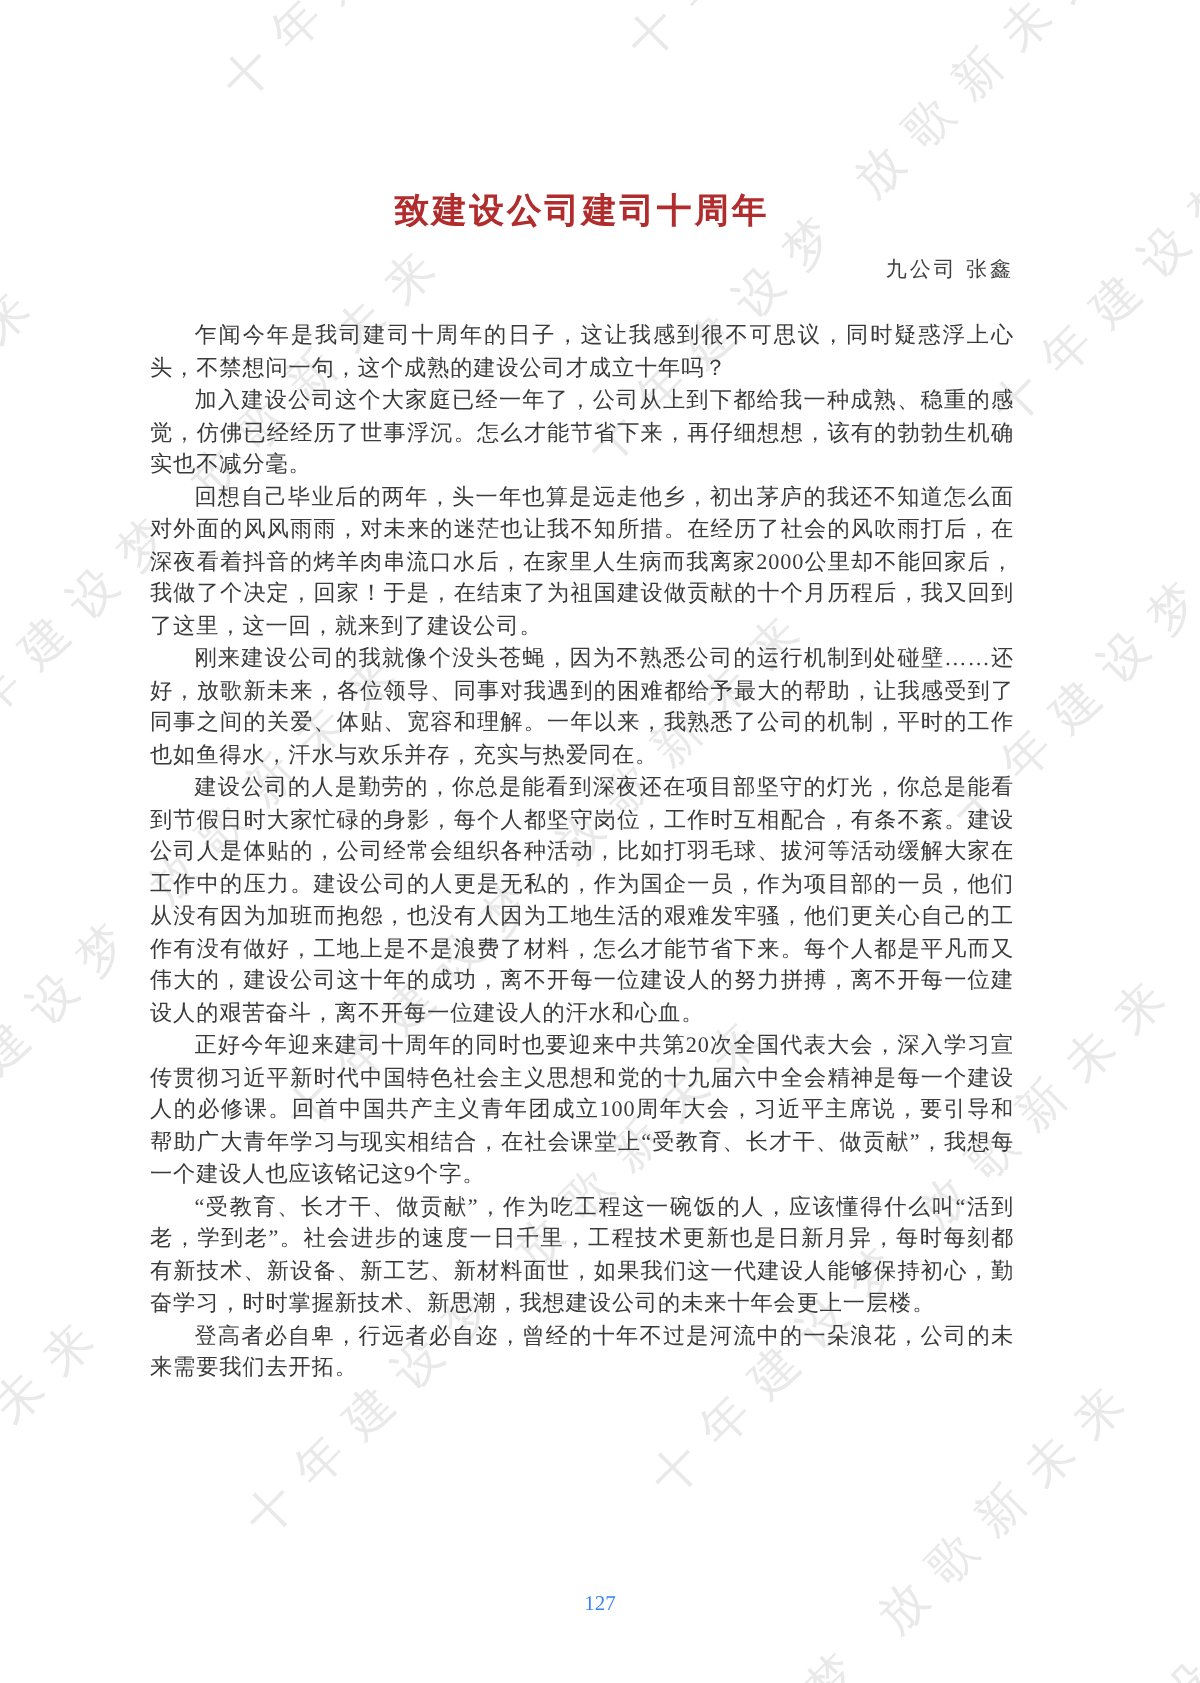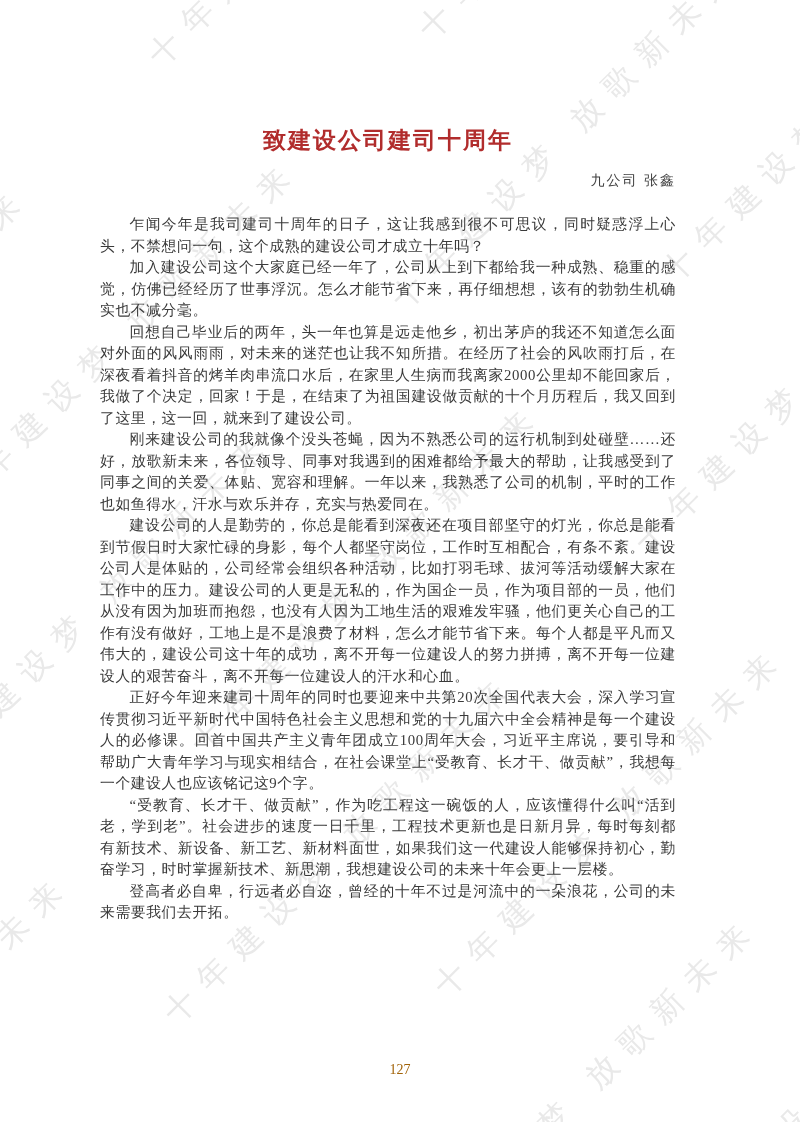--- a/index.html
+++ b/index.html
@@ -76,21 +76,21 @@
     text-justify: inter-ideograph;
     text-indent: 2em;
   }
   .page-number {
     position: absolute;
     top: 1062px;
     left: 0;
     width: 100%;
     text-align: center;
     font-size: 14px;
-    color: #a16207;
+    color: #3b82f6;
     z-index: 1;
   }
 </style>
 </head>
 <body>
 
 <div class="page">
 
   <div class="watermark">
       <div class="wm-row" style="color: rgb(233, 233, 233);">十年建设梦 放歌新未来　　　　十年建设梦 放歌新未来　　　　十年建设梦 放歌新未来　　　　十年建设梦 放歌新未来　　　　十年建设梦 放歌新未来</div>

